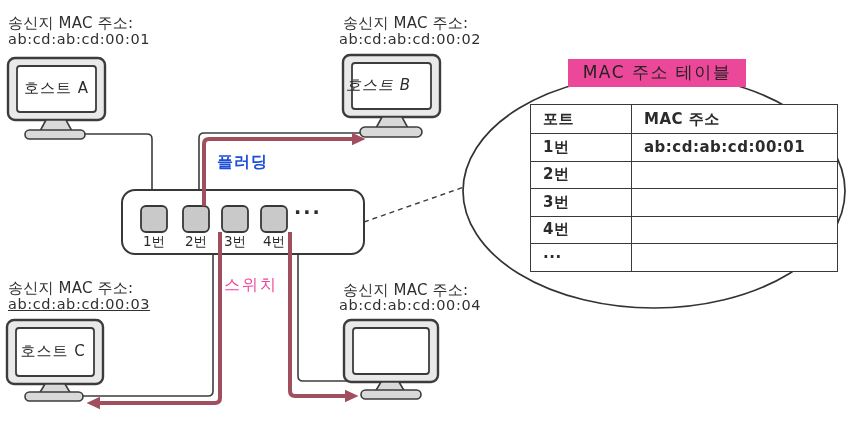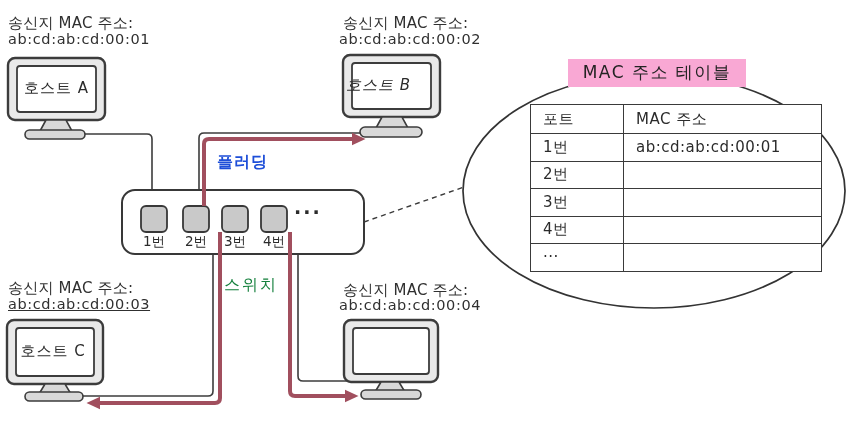--- a/index.html
+++ b/index.html
@@ -10,34 +10,34 @@
   .stage svg{position:absolute;left:0;top:0;}
   .txt{position:absolute;white-space:nowrap;line-height:1.2;}
   .ann{font-size:15px;letter-spacing:0.2px;color:#303030;margin-top:8px;}
   .mac{font-size:14.5px;letter-spacing:0.6px;color:#303030;}
   .host-label{
     position:absolute;text-align:center;font-size:15px;letter-spacing:1px;
     color:#2b2b2b;font-weight:500;
   }
   .port-label{position:absolute;width:40px;text-align:center;font-size:13.5px;color:#2b2b2b;}
   .flood{color:#1d4ed8;font-size:16px;font-weight:600;letter-spacing:1px;}
-  .switch-label{font-size:16px;letter-spacing:2px;color:#15803d;}
+  .switch-label{font-size:16px;letter-spacing:2px;color:#ec4899;}
   .dots{font-size:19px;font-weight:700;letter-spacing:2px;color:#2b2b2b;}
   .bubble-title{
     position:absolute;left:568px;top:59px;width:178px;text-align:center;
-    background:#f9a8d4;font-size:17px;letter-spacing:1.5px;color:#232323;
+    background:#ec4899;font-size:17px;letter-spacing:1.5px;color:#232323;
     padding:2px 0 3px 0;
   }
   table.mac-table{
     position:absolute;left:530px;top:104px;border-collapse:collapse;
     background:#ffffff;table-layout:fixed;
   }
   table.mac-table th, table.mac-table td{
-    border:1.6px solid #3a3a3a;text-align:left;padding:0 4px 0 12px;
-    font-size:15px;color:#2b2b2b;font-weight:400;letter-spacing:0.5px;
+    border:1.6px solid #3a3a3a;text-align:left;padding:0 12px 0 12px;
+    font-size:15px;color:#2b2b2b;font-weight:700;letter-spacing:0.5px;
   }
   table.mac-table th{height:28px;}
   table.mac-table td{height:26.5px;}
   .col-port{width:76px;}
   .col-mac{width:181px;}
   td.red-mac{color:#93333e;letter-spacing:0.8px;font-size:14.5px;}
   td.dots-cell{font-weight:700;letter-spacing:2px;}
   
   .bezel{fill:#e9e9e9;stroke:#3c3c3c;stroke-width:2.4;}
   .screen{fill:#ffffff;stroke:#3c3c3c;stroke-width:1.8;}

